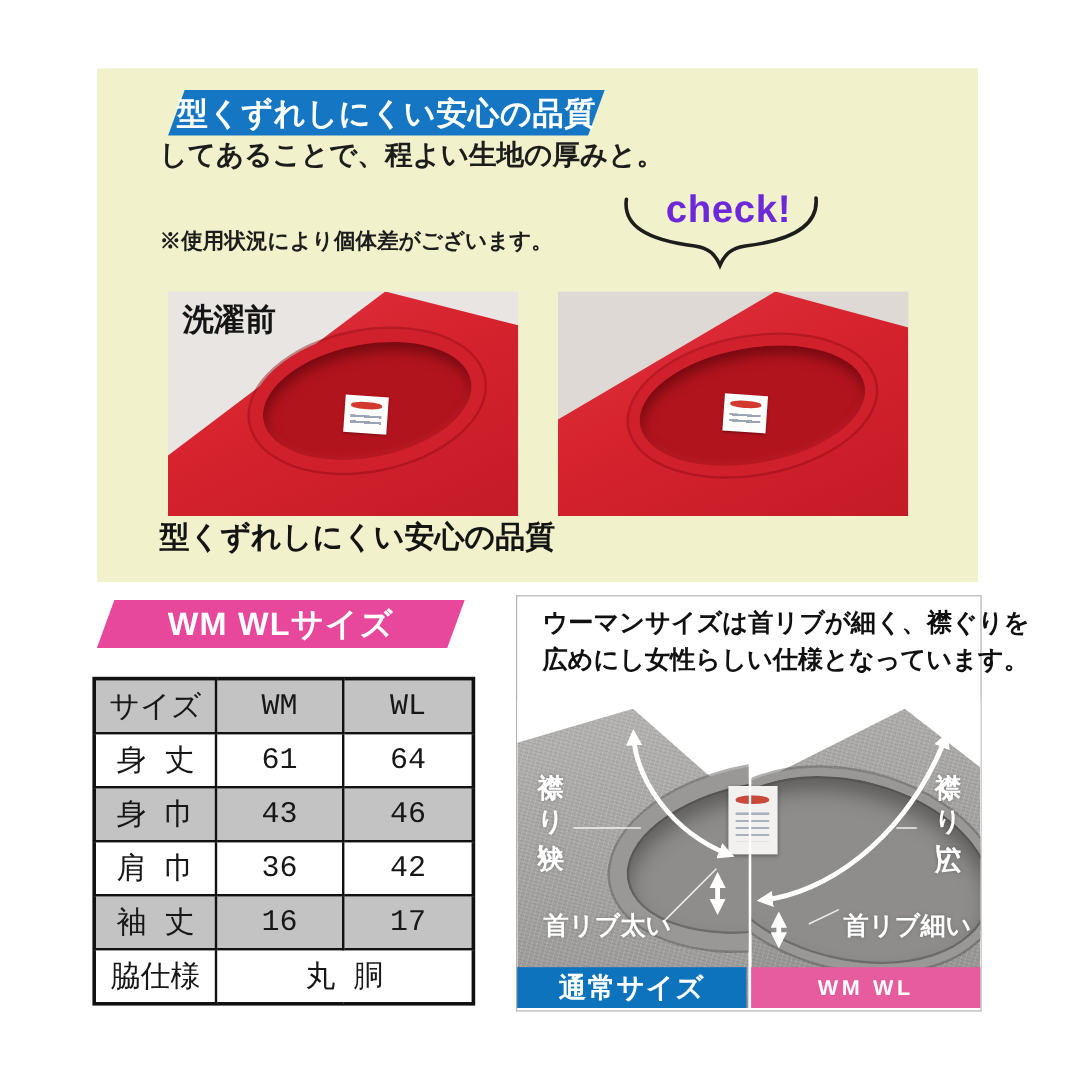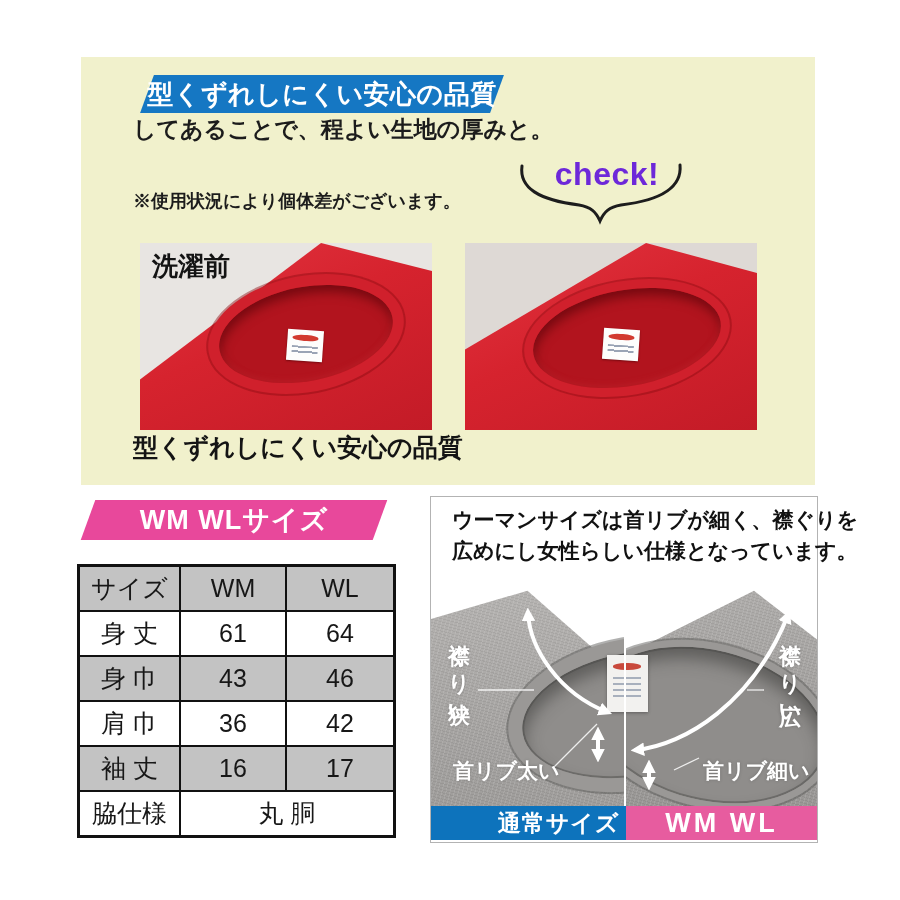--- a/index.html
+++ b/index.html
@@ -42,21 +42,21 @@
   
   .ribbon-pink{left:88px;top:500px;width:292px;height:40px;background:#e8489b;}
   .ribbon-pink .ribbon-text{line-height:40px;font-size:27px;letter-spacing:1px;}
   .size-table{position:absolute;left:78px;top:565px;border-collapse:collapse;}
   .size-table td,.size-table th{border:2px solid #111;font-weight:normal;text-align:center;
     font-size:25px;color:#171717;height:43px;padding:0;background:#fff;white-space:nowrap;}
   .size-table .c0{width:99px;}
   .size-table .c1{width:104px;}
   .size-table .c2{width:106px;}
   .size-table tr.gray td,.size-table tr.gray th{background:#c3c3c3;}
-  .size-table{box-shadow:0 0 0 1px #111;}
+  .size-table{box-shadow:0 0 0 1px #111;font-family:Liberation Mono, monospace;}
 
   
   .women-panel{position:absolute;left:431px;top:497px;width:386px;height:345px;background:#fff;
     box-shadow:0 0 0 1px #b3b3b3;}
   .w-desc{position:absolute;left:21px;top:7px;font-weight:bold;color:#111;}
   .w-desc span{display:block;white-space:nowrap;font-size:21px;line-height:31px;}
   .compare-photo{position:absolute;left:0;top:86px;width:386px;height:257px;}
   .half{position:absolute;top:0;height:257px;overflow:hidden;background:#fff;}
   .half-left{left:0;width:193px;}
   .half-right{left:195px;width:191px;}
@@ -84,22 +84,22 @@
   .arrows-svg{position:absolute;inset:0;z-index:5;}
   .w-note{position:absolute;color:#fff;font-weight:bold;z-index:7;white-space:nowrap;
     text-shadow:0 0 3px rgba(60,60,60,.35);}
   .w-note-vert{writing-mode:vertical-rl;text-orientation:upright;font-size:22px;letter-spacing:3px;}
   .note-eriguri-left{left:13px;top:44px;}
   .note-eriguri-right{left:344px;top:44px;}
   .note-rib-left{left:22px;top:174px;font-size:21px;}
   .note-rib-right{left:272px;top:174px;font-size:21px;}
   .bottom-banner{position:absolute;top:223px;height:34px;z-index:8;display:flex;align-items:center;justify-content:center;
     color:#fff;font-weight:bold;}
-  .banner-normal{left:0;width:191px;background:#0d73bc;font-size:23px;letter-spacing:1px;padding-left:32px;}
-  .banner-wmwl{left:195px;width:191px;background:#e75c9f;font-size:27px;letter-spacing:3px;}
+  .banner-normal{left:0;width:191px;background:#0d73bc;font-size:23px;letter-spacing:1px;}
+  .banner-wmwl{left:195px;width:191px;background:#e75c9f;font-size:18px;letter-spacing:3px;}
 </style>
 </head>
 <body>
 
 <div class="page">
 
   <section class="quality-panel">
 
     <div class="ribbon ribbon-blue">
       <span class="ribbon-text">型くずれしにくい安心の品質</span>

